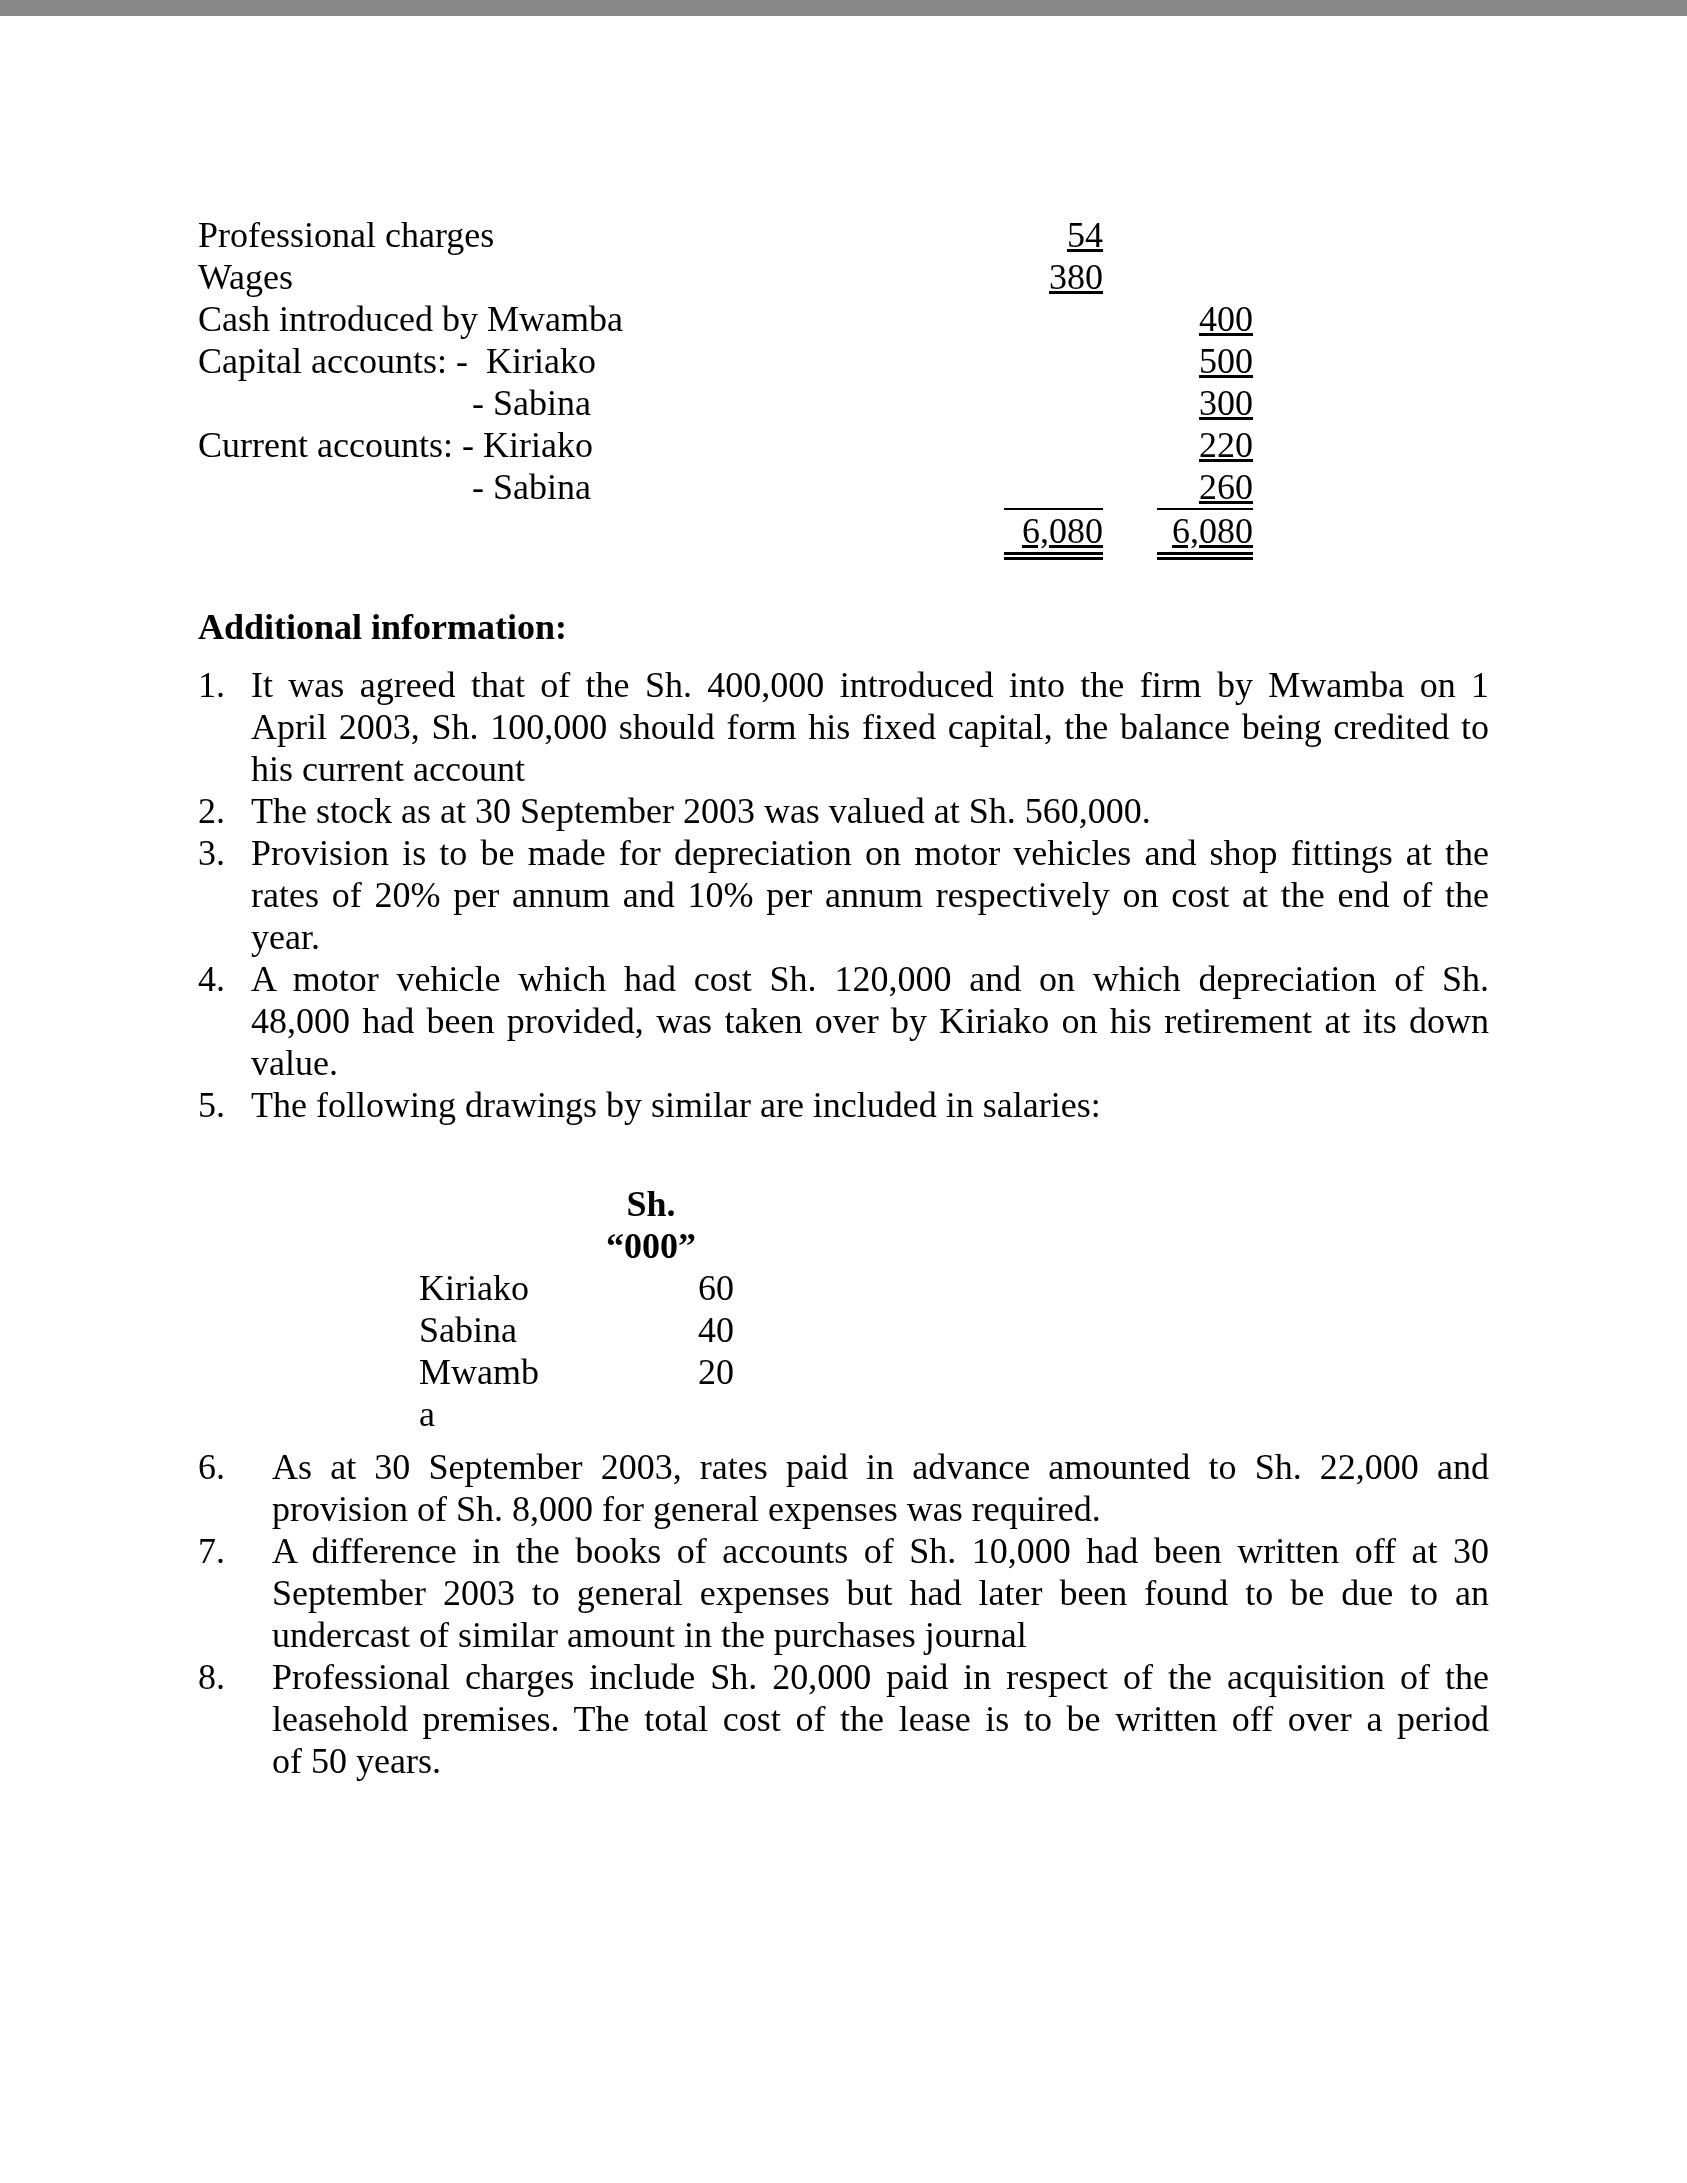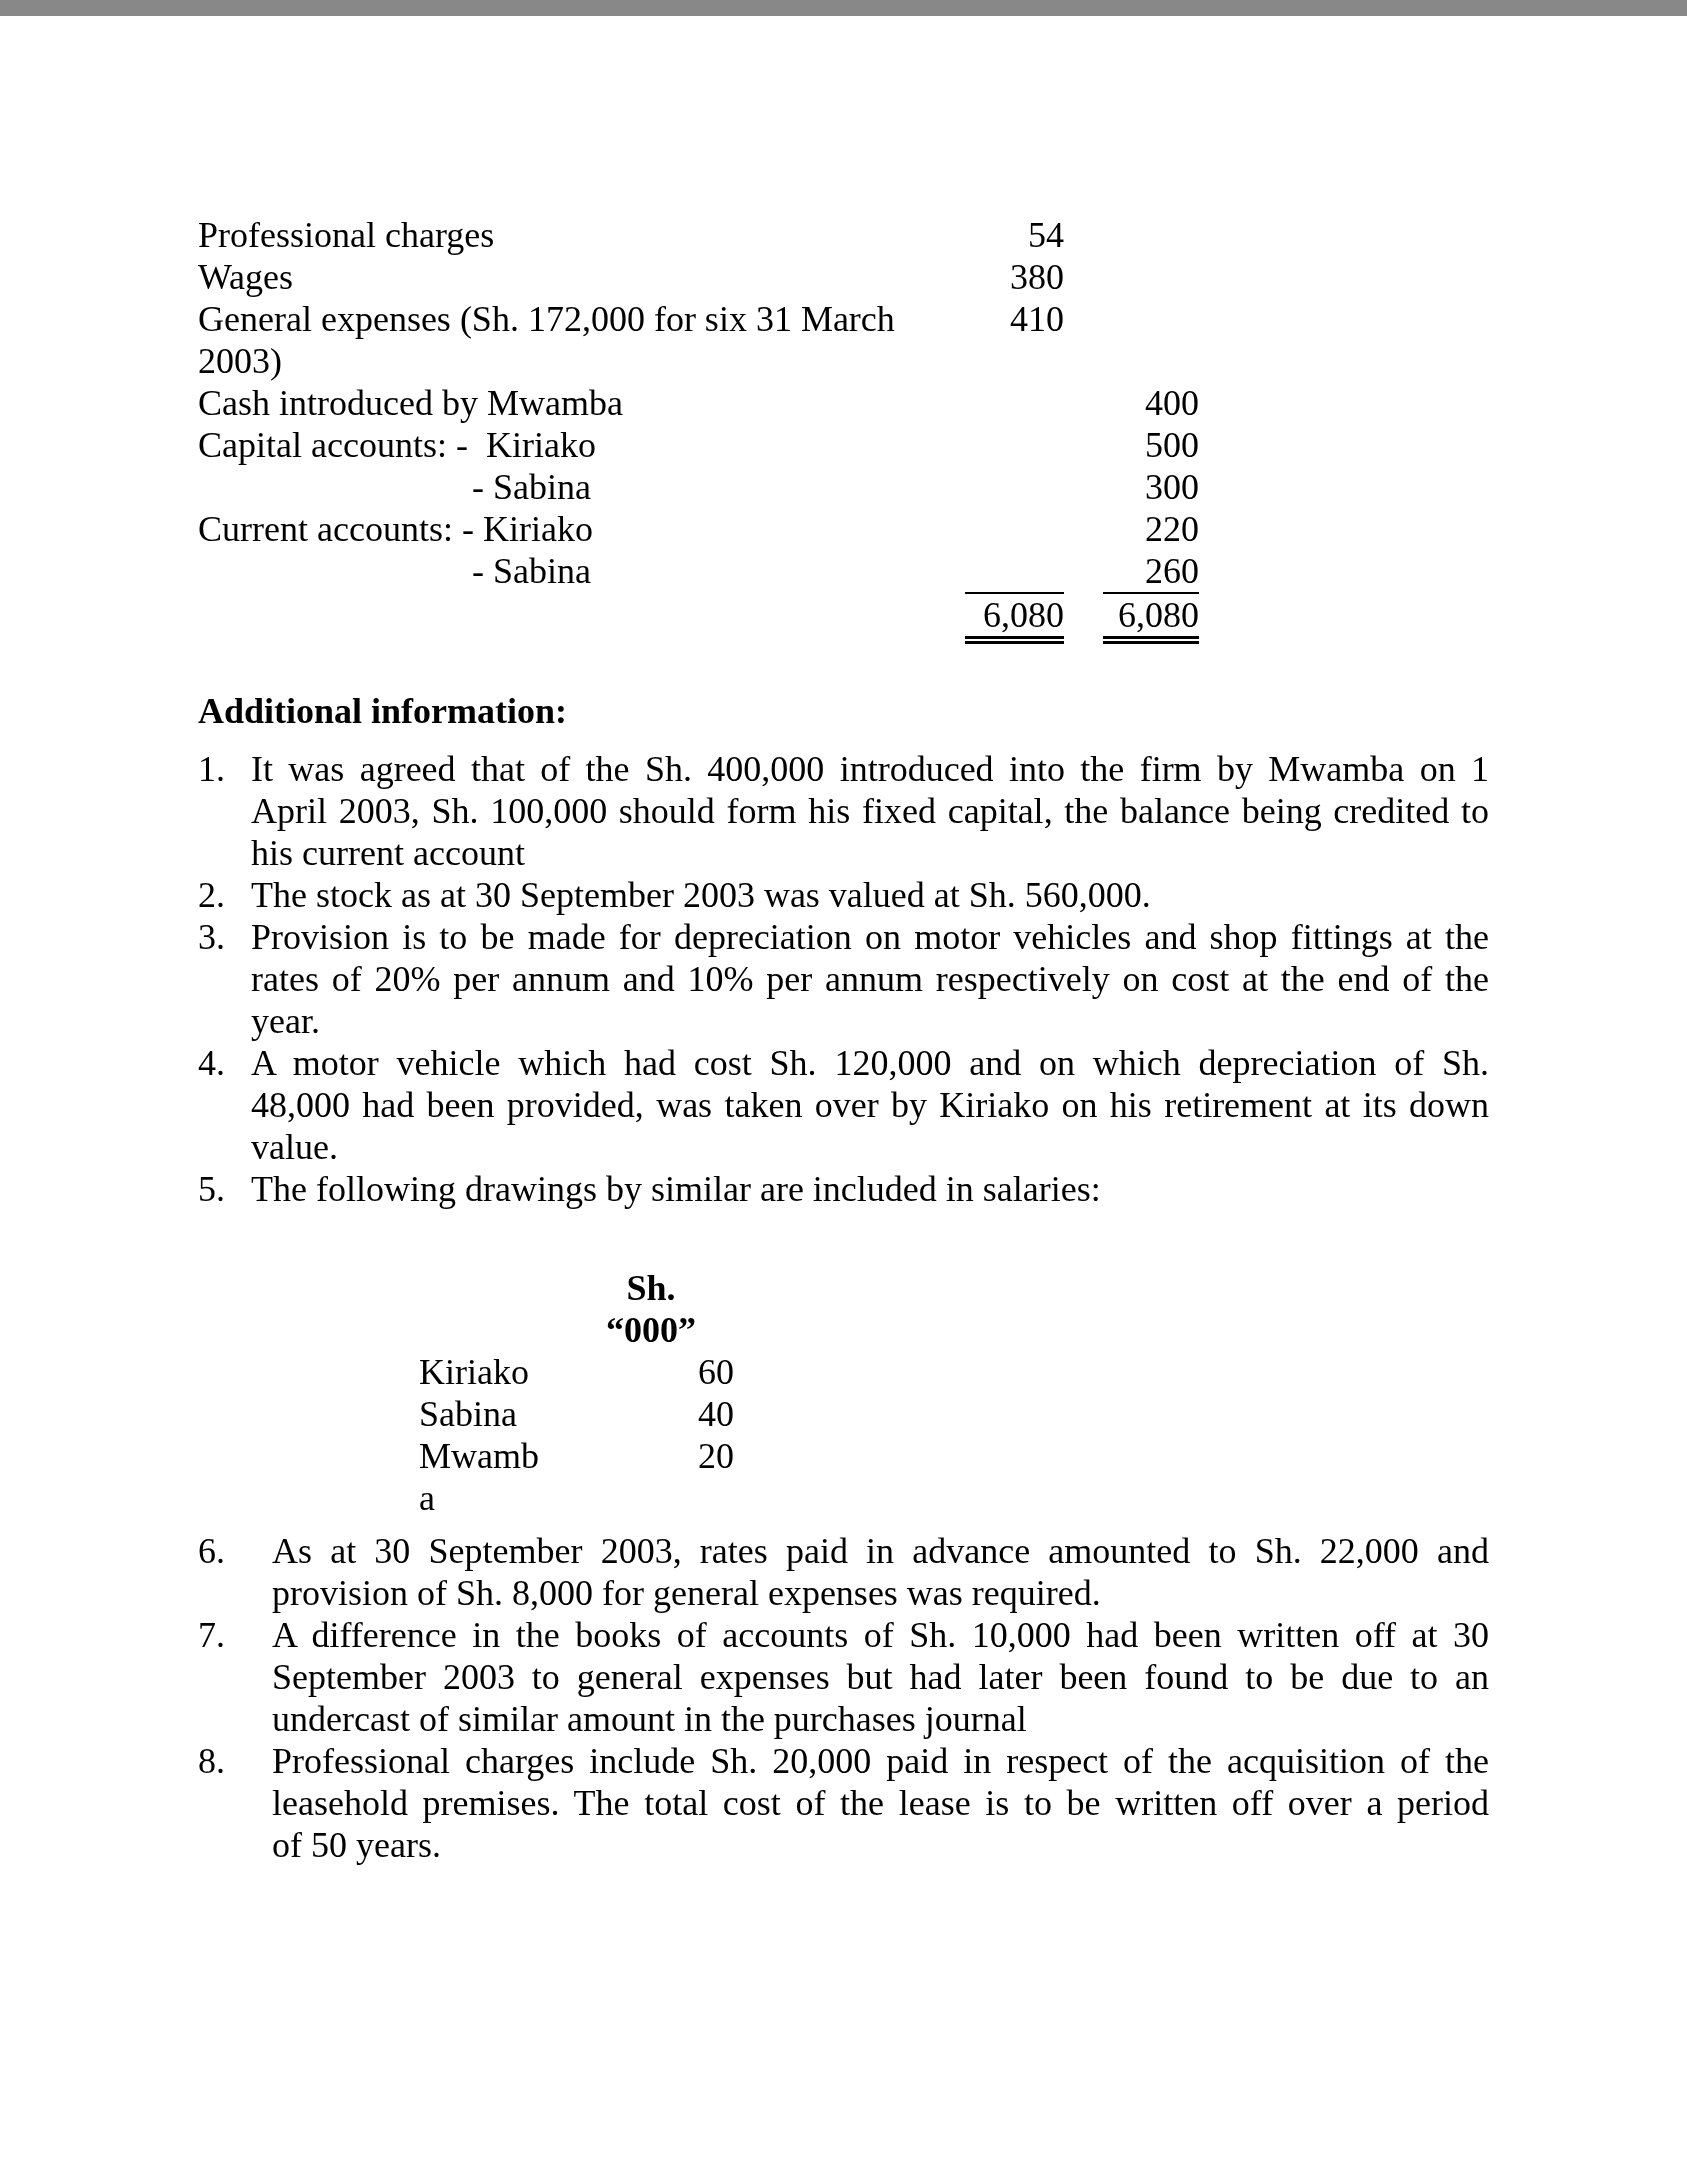--- a/index.html
+++ b/index.html
@@ -12,21 +12,21 @@
     font-size:36px;
     line-height:42px;
     box-sizing:border-box;
     padding:198px 198px 0 198px;
     overflow:hidden;
     margin-top:16px;
   }
   
   .tb-row{display:flex;}
   .tb-label{width:767px;flex:none;}
-  .tb-c1,.tb-c2{display:flex;justify-content:flex-start;flex:none;}
+  .tb-c1,.tb-c2{display:flex;justify-content:flex-end;flex:none;text-decoration:underline;}
   .tb-c1{width:138px;}
   .tb-c2{width:150px;}
   .tb-c1 > span,.tb-c2 > span{display:block;text-align:right;}
   .tb-c1 > span{width:99px;}
   .tb-c2 > span{width:96px;}
   .rule{border-bottom:2.6px solid #000;}
   .total{border-bottom:8px double #000;}
   
   .add-heading{font-weight:bold;margin:46px 0 16px 0;}
   
@@ -60,32 +60,20 @@
           <div class="tb-c2">
             <span></span>
           </div>
         </div>
         <div class="tb-row">
           <div class="tb-label">
             <div class="line">Wages</div>
           </div>
           <div class="tb-c1">
             <span>380</span>
-          </div>
-          <div class="tb-c2">
-            <span></span>
-          </div>
-        </div>
-        <div class="tb-row">
-          <div class="tb-label">
-            <div class="line">General expenses (Sh. 172,000 for six 31 March</div>
-            <div class="line">2003)</div>
-          </div>
-          <div class="tb-c1">
-            <span>410</span>
           </div>
           <div class="tb-c2">
             <span></span>
           </div>
         </div>
         <div class="tb-row">
           <div class="tb-label">
             <div class="line">Cash introduced by Mwamba</div>
           </div>
           <div class="tb-c1">

